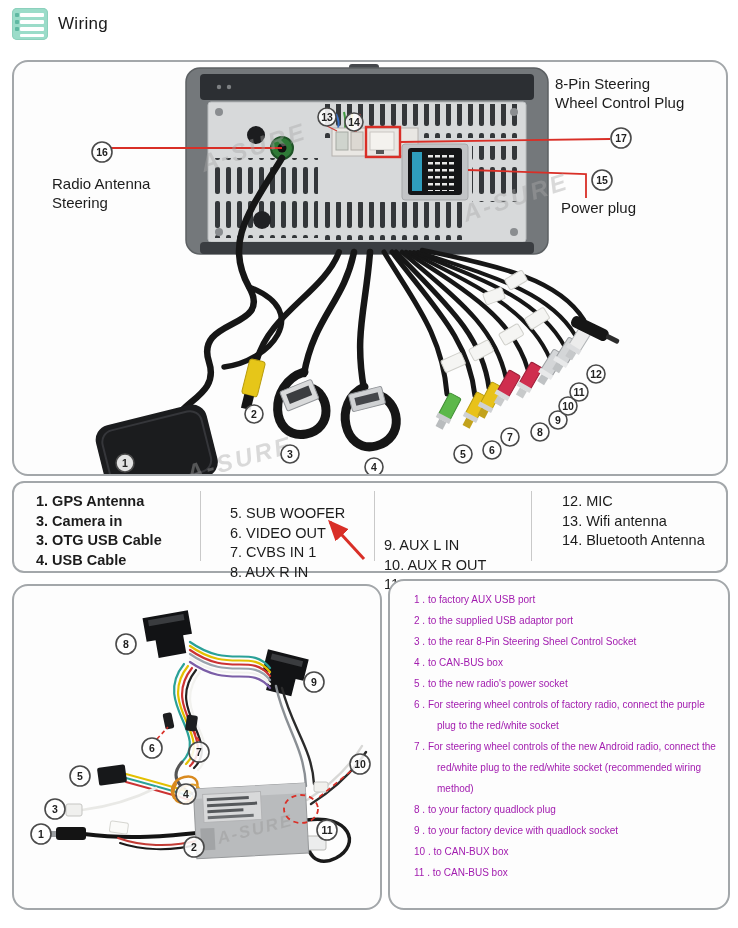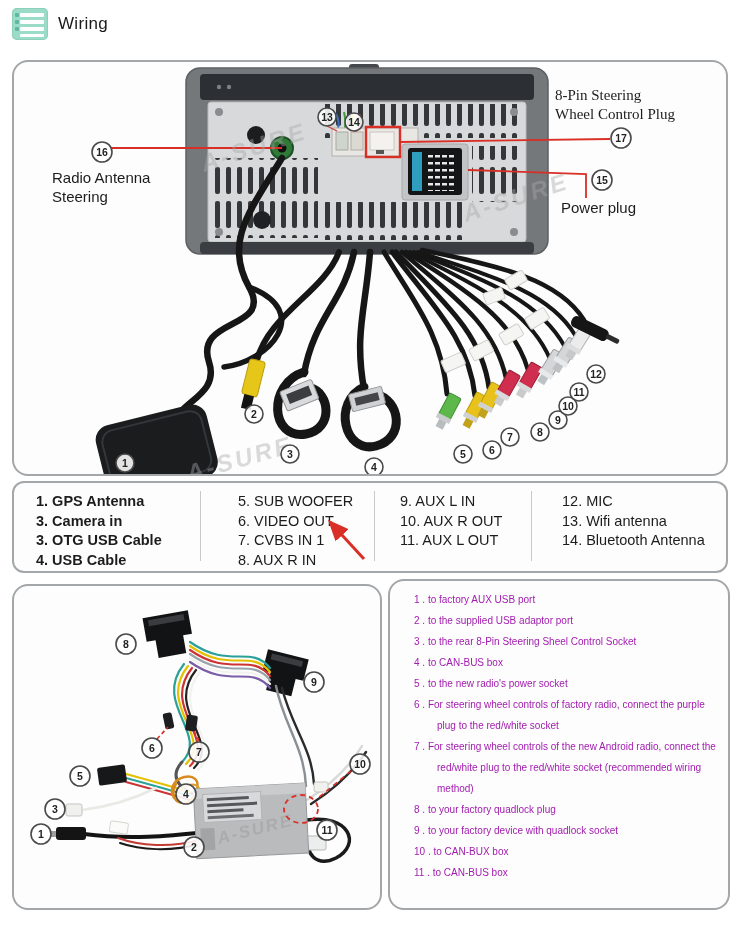--- a/index.html
+++ b/index.html
@@ -273,47 +273,47 @@
     <g transform="translate(565,330)">
         <circle r="9" class="co"></circle>
         <text y="3.8" class="cot">11</text>
       </g>
     <g transform="translate(582,312)">
         <circle r="9" class="co"></circle>
         <text y="3.8" class="cot">12</text>
       </g>
   </svg>
 
-  <div class="lbl" style="left:541px;top:24px;font-family:Liberation Serif, serif;">
+  <div class="lbl" style="left:541px;top:12px;">
     <div>8-Pin Steering</div>
     <div>Wheel Control Plug</div>
   </div>
   <div class="lbl" style="left:547px;top:136px;">Power plug</div>
-  <div class="lbl" style="left:38px;top:106px;">
+  <div class="lbl" style="left:38px;top:112px;">
     <div>Radio Antenna</div>
     <div>Steering</div>
   </div>
 </div>
 
 <div class="box" id="box-legend">
   <div class="lg-col" style="left:22px;font-weight:bold;">
     <div class="lg-item">1. GPS Antenna</div>
     <div class="lg-item">3. Camera in</div>
     <div class="lg-item">3. OTG USB Cable</div>
     <div class="lg-item">4. USB Cable</div>
   </div>
   <div class="lg-div" style="left:186px;"></div>
-  <div class="lg-col" style="left:224px;">
+  <div class="lg-col" style="left:216px;margin-top:12px;">
     <div class="lg-item">5. SUB WOOFER</div>
     <div class="lg-item">6. VIDEO OUT</div>
     <div class="lg-item">7. CVBS IN 1</div>
     <div class="lg-item">8. AUX R IN</div>
   </div>
   <div class="lg-div" style="left:360px;"></div>
-  <div class="lg-col" style="left:386px;">
+  <div class="lg-col" style="left:370px;margin-top:44px;">
     <div class="lg-item">9. AUX L IN</div>
     <div class="lg-item">10. AUX R OUT</div>
     <div class="lg-item">11. AUX L OUT</div>
   </div>
   <div class="lg-div" style="left:517px;"></div>
   <div class="lg-col" style="left:548px;">
     <div class="lg-item">12. MIC</div>
     <div class="lg-item">13. Wifi antenna</div>
     <div class="lg-item">14. Bluetooth Antenna</div>
   </div>

